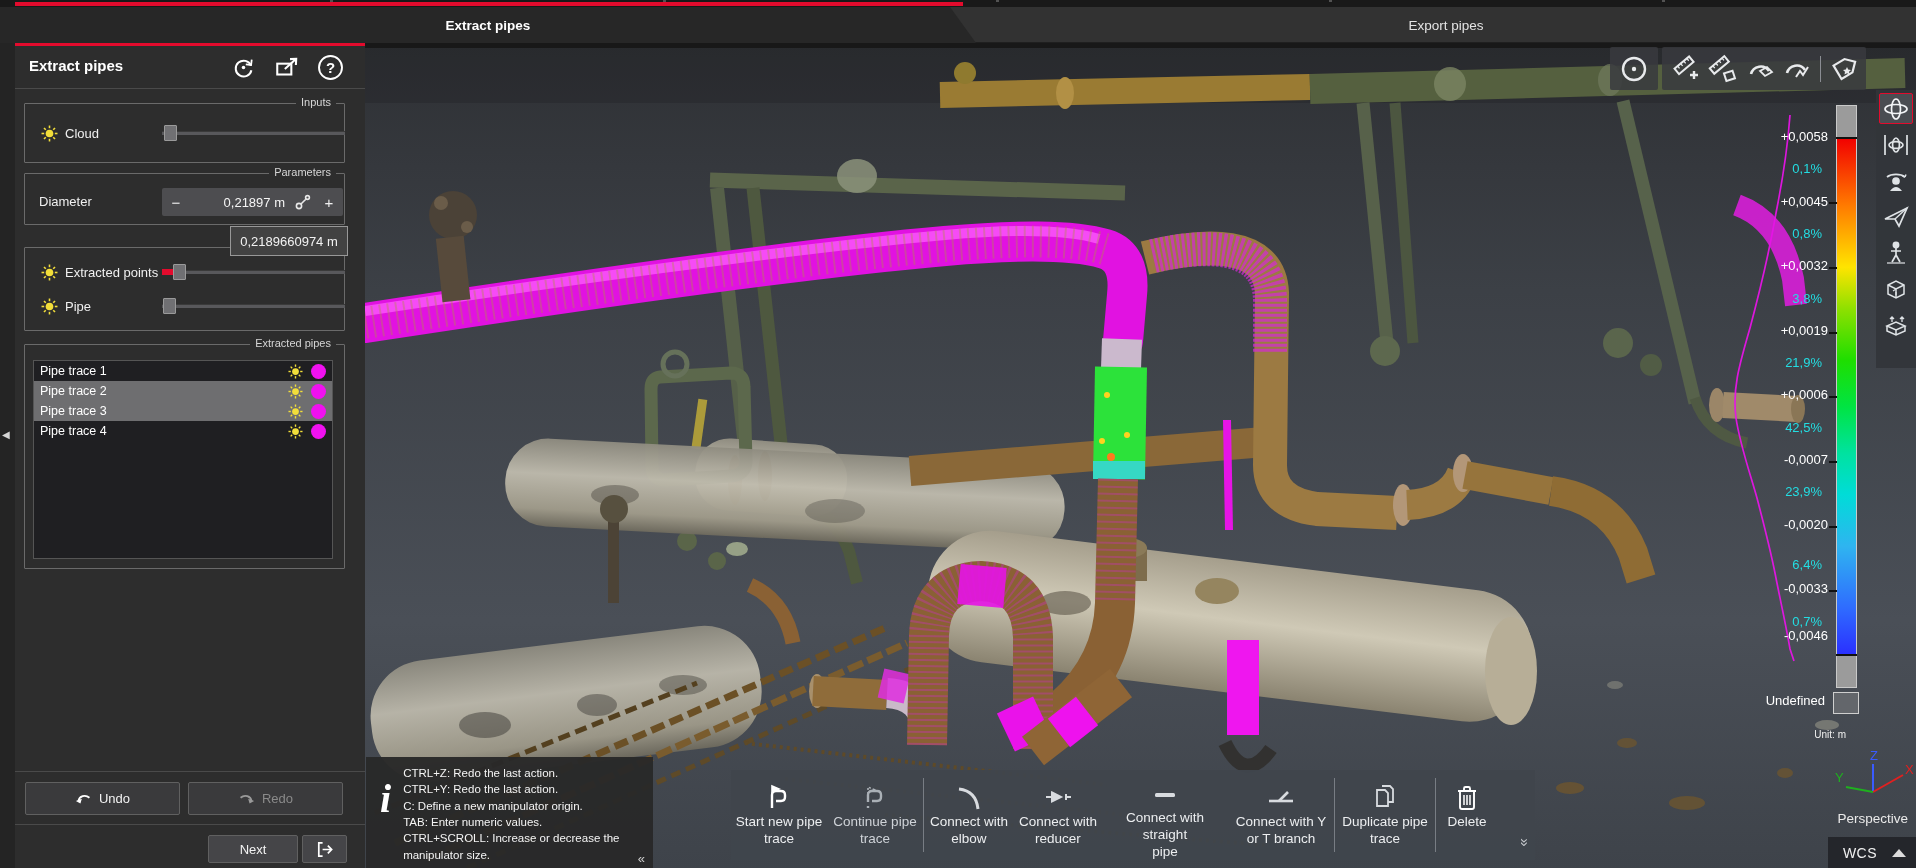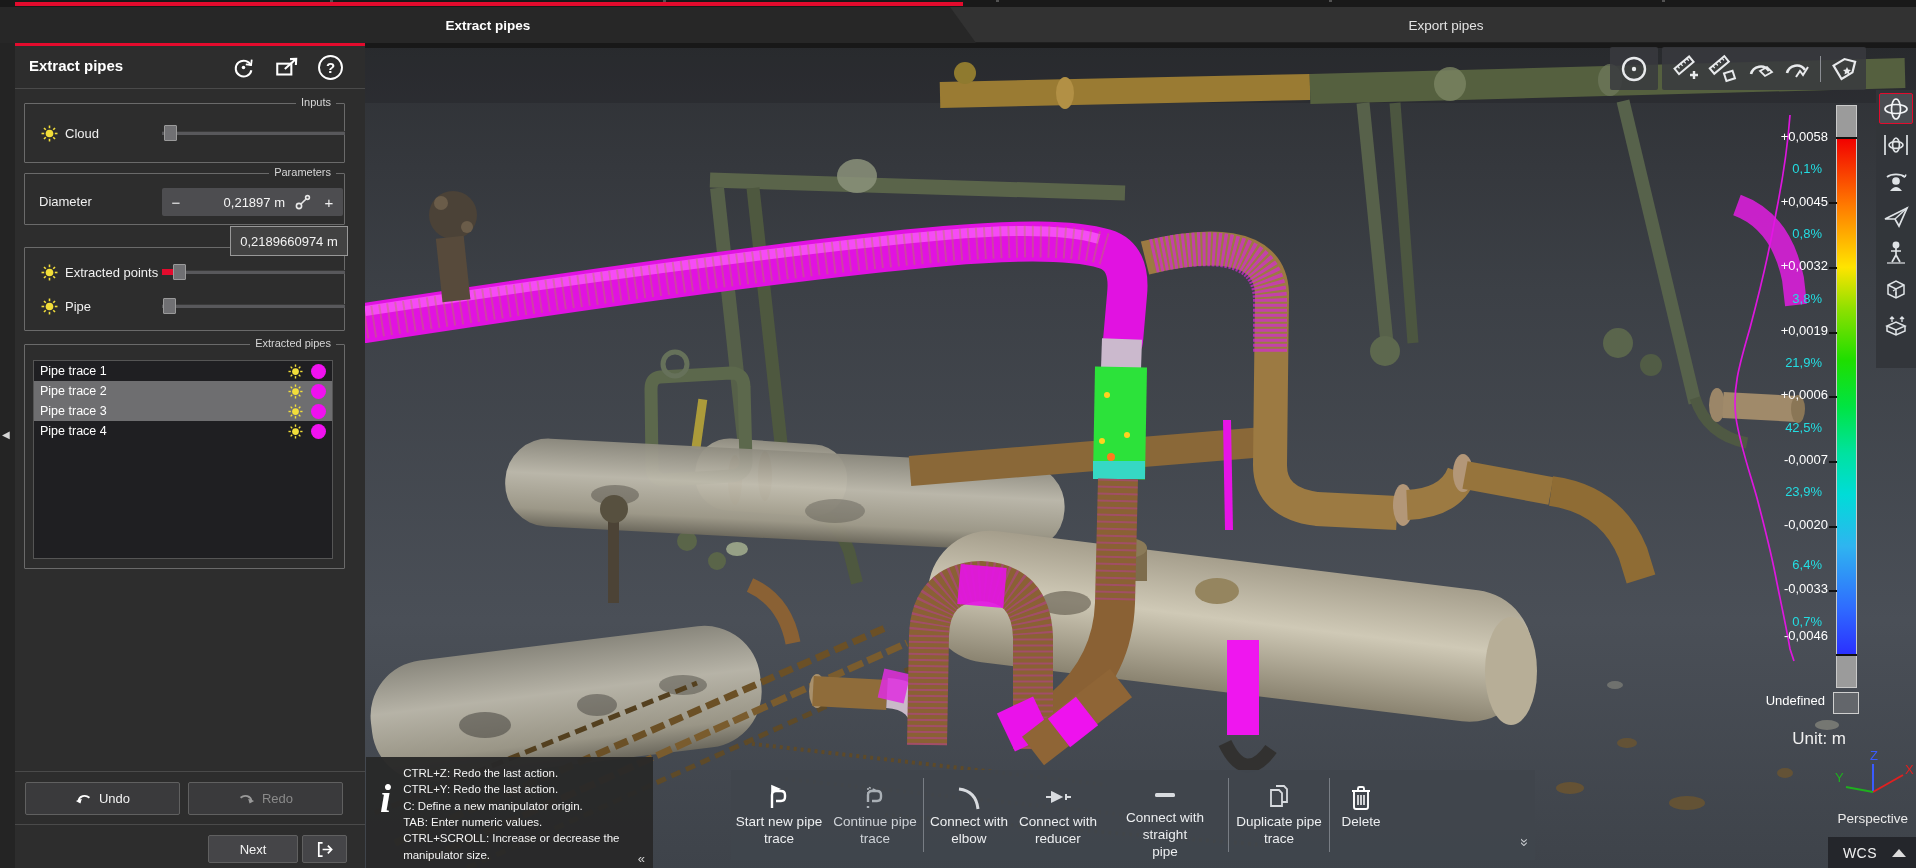--- a/index.html
+++ b/index.html
@@ -103,21 +103,21 @@
      background:linear-gradient(to bottom,#f20000 0%,#ff7a00 13%,#ffe400 25%,#8fe000 33%,#1ede00 43%,
                 #00e443 52%,#00e2a0 61%,#00dcd8 69%,#2fb4f0 79%,#2f6bff 91%,#2a2fff 100%); }
   #cbar-cap-bot { left:136px; top:612px; width:21px; height:33px; background:#9b9b9b; border:1px solid #c9c9c9; }
   .cbline { left:136px; width:21px; height:2px; background:#111; }
   .cbtick { left:129px; width:8px; height:2px; background:#111; }
   .cblabel { position:absolute; left:0; width:128px; text-align:right; font-size:13px; }
   .cblabel.value { color:#fff; }
   .cblabel.percent { color:#23dde2; padding-right:6px; }
   #undef-label { left:0; top:650px; width:125px; text-align:right; font-size:13px; color:#fff; }
   #undef-swatch { left:133px; top:649px; width:26px; height:22px; background:#63666b; border:1px solid #cfcfcf; }
-  #unit-label { left:0; top:686px; width:146px; text-align:right; font-size:17px; color:#f0f0f0; }
+  #unit-label { left:0; top:686px; width:146px; text-align:right; font-size:10px; color:#f0f0f0; }
 
   
   #persp { left:1790px; top:811px; width:118px; text-align:right; font-size:13.5px; color:#eaeaea; z-index:20; }
   #wcs { left:1828px; top:837px; width:88px; height:31px; background:#24262b; display:flex; align-items:center;
          z-index:21; cursor:pointer; }
   #wcs .wlabel { flex:1; text-align:center; color:#f0f0f0; font-size:14px; letter-spacing:.5px; }
   #wcs .tri { width:0; height:0; border-left:7px solid transparent; border-right:7px solid transparent;
               border-bottom:8px solid #dcdcdc; margin-right:10px; }
   #gizmo { left:1834px; top:748px; z-index:20; }
 </style>
@@ -563,20 +563,30 @@
 reducer</div>
     </div>
     <div class="titem" style="width:126px;">
       <div class="ticon">
         <svg width="34" height="30" viewBox="0 0 34 30">
             <rect x="7" y="13" width="20" height="4" rx="1.5" fill="#d8dbdf"></rect>
           </svg>
       </div>
       <div class="tlabel">Connect with straight
 pipe</div>
+    </div>
+    <div class="titem" style="width:106px;">
+      <div class="ticon">
+        <svg width="34" height="30" viewBox="0 0 34 30" fill="none" stroke="#d8dbdf" stroke-width="2.6">
+          <path d="M5 19 H29"></path>
+            <path d="M15 19 L24 10"></path>
+        </svg>
+      </div>
+      <div class="tlabel">Connect with Y
+or T branch</div>
     </div>
     <div class="tdivider"></div>
     <div class="titem" style="width:100px;">
       <div class="ticon">
         <svg width="30" height="30" viewBox="0 0 30 30" fill="none" stroke="#d8dbdf" stroke-width="1.8">
           <path d="M7 8 H15 L18 11 V24 H7 Z"></path>
           <path d="M12 4 H20 L23 7 V20 H18"></path>
         </svg>
       </div>
       <div class="tlabel">Duplicate pipe

